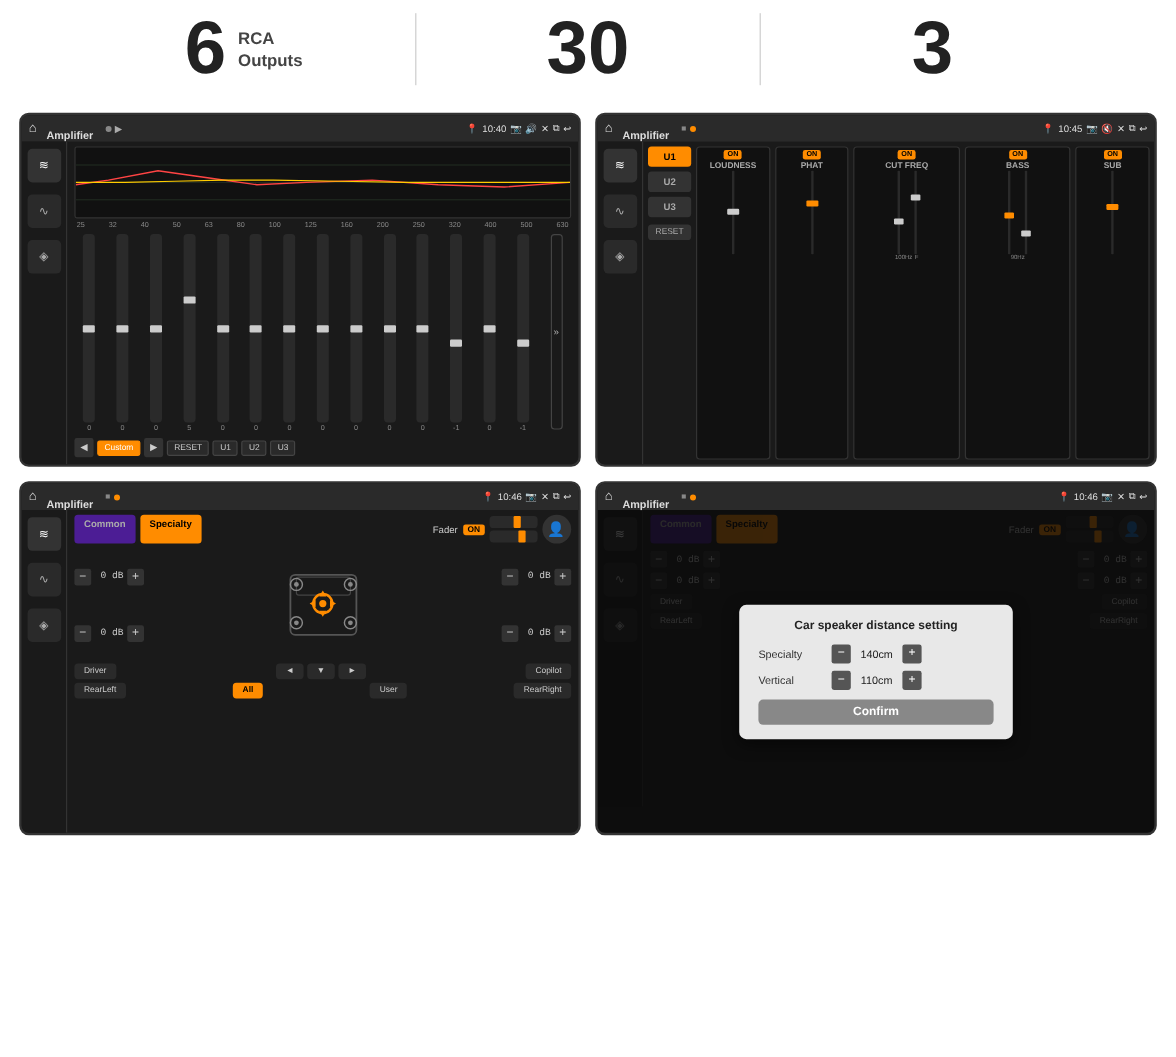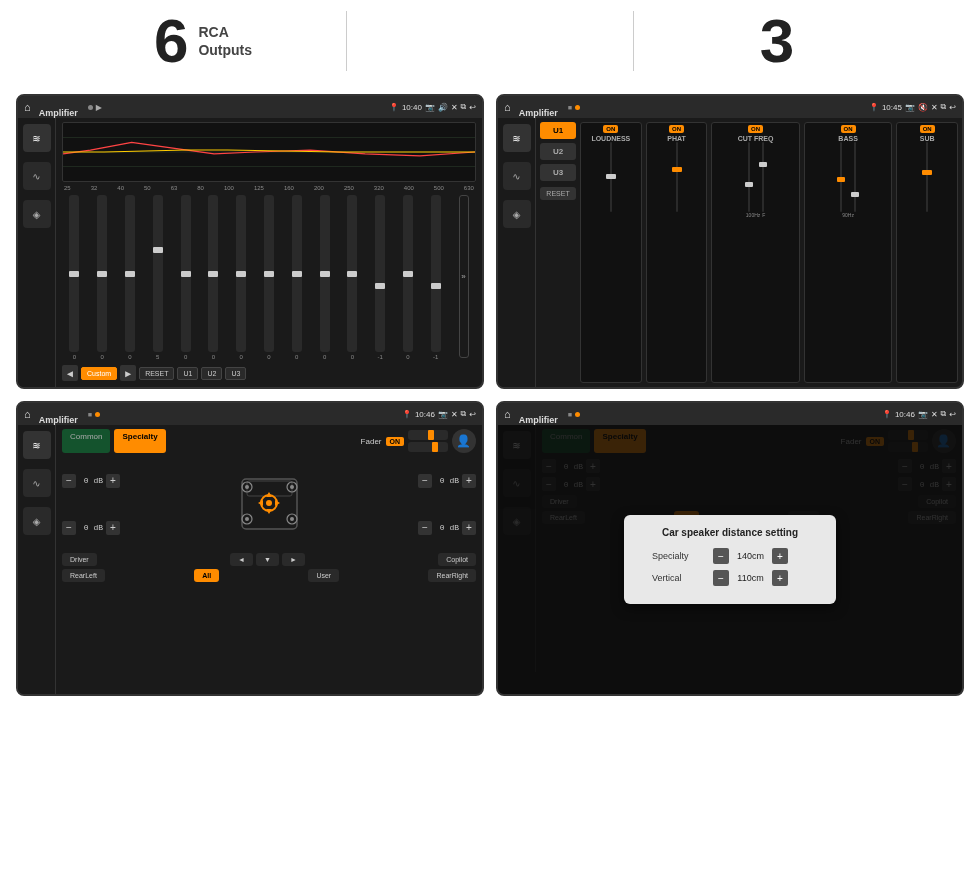--- a/index.html
+++ b/index.html
@@ -297,26 +297,27 @@
       padding: 4px 6px;
     }
 
     .fader-tabs {
       display: flex;
       gap: 4px;
       margin-bottom: 6px;
     }
 
     .fader-tab {
-      background: #14532d;
+      background: #4c1d95;
       color: #aaa;
       font-size: 8px;
       padding: 3px 8px;
       border-radius: 3px;
       cursor: pointer;
+      font-weight: bold;
     }
 
     .fader-tab.active { background: #ff8c00; color: #000; font-weight: bold; }
 
     .fader-label { font-size: 8px; color: #ccc; }
 
     .fader-toggle {
       background: #ff8c00;
       color: #000;
       font-size: 7px;
@@ -408,22 +409,22 @@
       background: rgba(0,0,0,0.5);
       display: flex;
       align-items: center;
       justify-content: center;
       z-index: 10;
     }
 
     .dialog-box {
       background: #e8e8e8;
       border-radius: 6px;
-      padding: 12px 28px;
-      width: 212px;
+      padding: 12px 16px;
+      width: 228px;
       box-shadow: 0 4px 12px rgba(0,0,0,0.5);
     }
 
     .dialog-title {
       font-size: 10px;
       font-weight: bold;
       color: #222;
       text-align: center;
       margin-bottom: 10px;
     }
@@ -498,20 +499,21 @@
 <div style="width:980px;height:881px;background:#fff;overflow:hidden;">
 
 
   <div class="stats-row">
     <div class="stat-item">
       <span class="stat-number">6</span>
       <span class="stat-label">RCA<br>Outputs</span>
     </div>
     <div class="stat-divider"></div>
     <div class="stat-item">
+      <span class="stat-number">30</span>
     </div>
     <div class="stat-divider"></div>
     <div class="stat-item">
       <span class="stat-number">3</span>
     </div>
   </div>
 
   <div class="screens-grid">
 
     <div class="screen-card">
@@ -1005,18 +1007,19 @@
 
           <div class="dialog-row">
             <span class="dialog-row-label">Vertical</span>
             <div class="dialog-stepper">
               <div class="step-btn">−</div>
               <span class="step-value">110cm</span>
               <div class="step-btn">+</div>
             </div>
           </div>
 
+          <div class="dialog-confirm-btn">Confirm</div>
         </div>
       </div>
     </div>
 
   </div>
 </div>
 
 </body></html>

